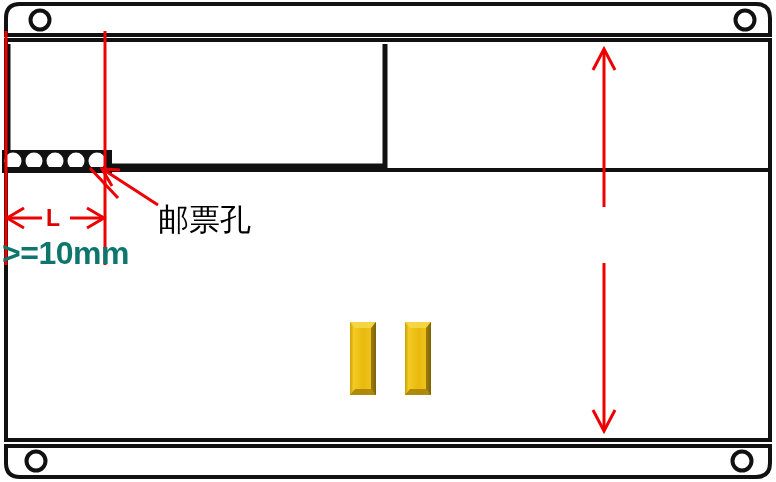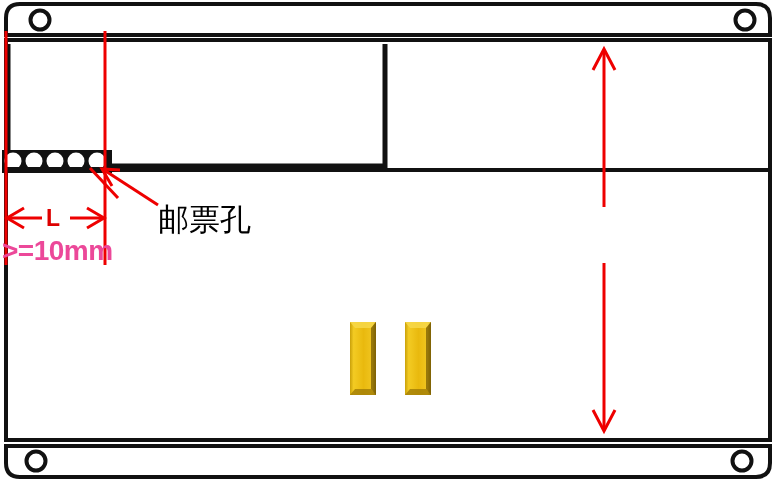--- a/index.html
+++ b/index.html
@@ -31,22 +31,22 @@
     left: 158px;
     top: 204px;
     font-size: 31px;
     font-weight: normal;
     color: #000000;
     font-family: "DejaVu Sans", sans-serif;
   }
   #label-min-width {
     left: 2px;
     top: 237px;
-    font-size: 28px;
-    color: #ec4899;
+    font-size: 32px;
+    color: #0f766e;
     letter-spacing: -0.5px;
   }
   #label-l {
     left: 46px;
     top: 207px;
     font-size: 23px;
     color: #dd0000;
   }
   #label-vcut {
     left: 570px;

